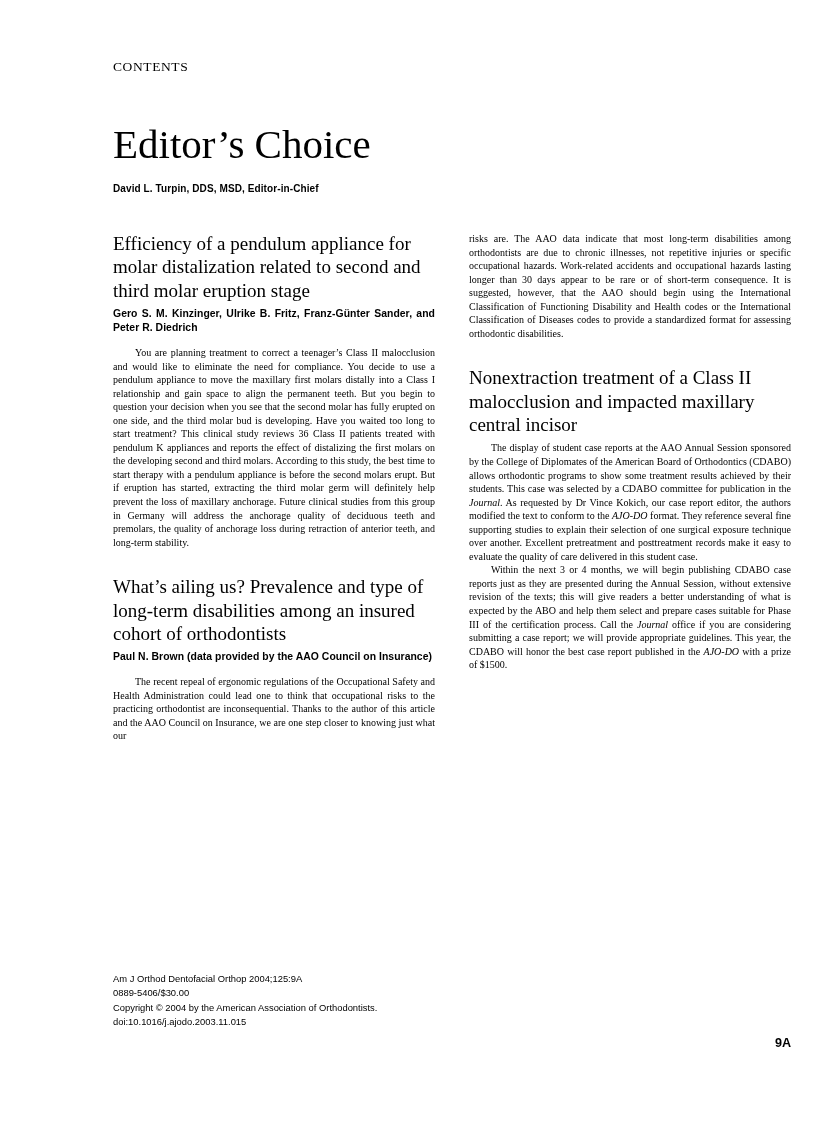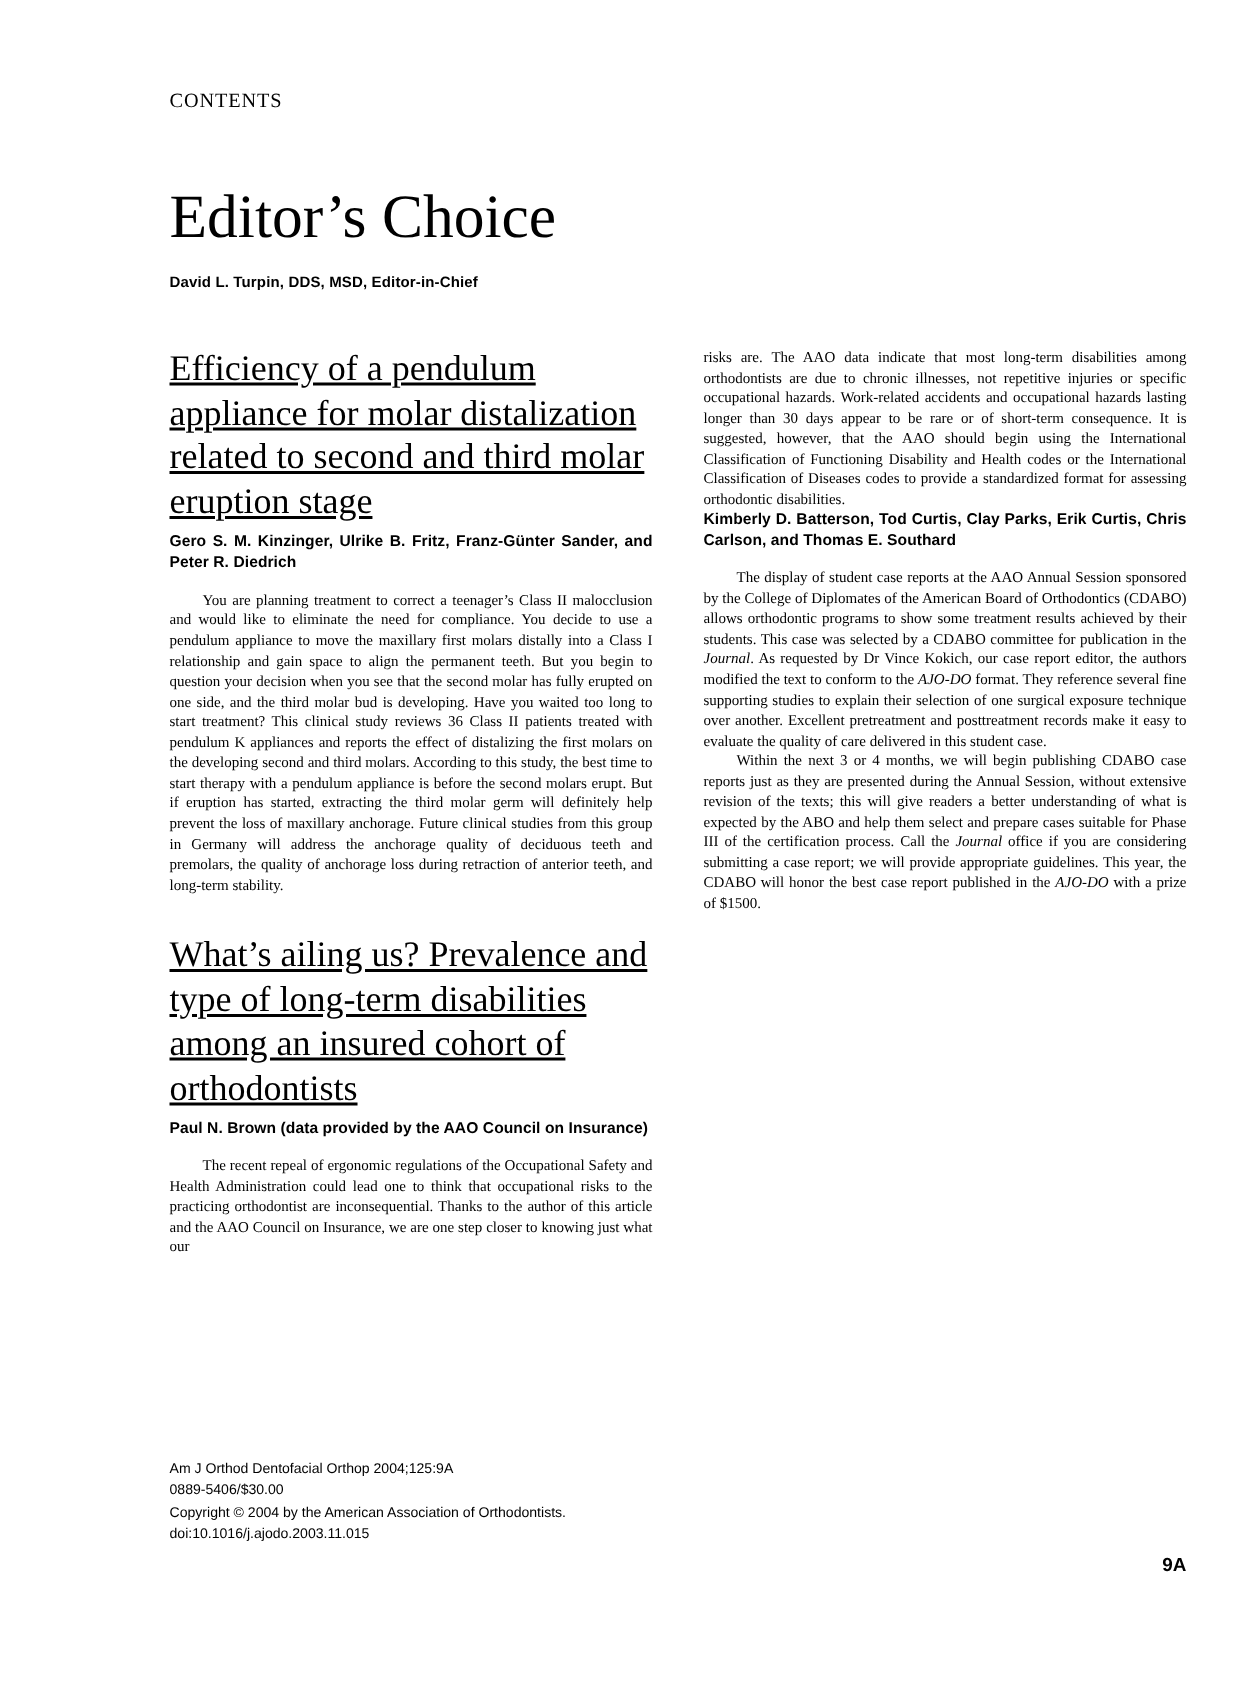--- a/index.html
+++ b/index.html
@@ -72,26 +72,25 @@
   .col {
     position: absolute;
     top: 0;
     width: 322px;
   }
   .col-left  { left: 0; }
   .col-right { left: 356px; }
 
   .art-title {
     font-family: "Liberation Serif", "DejaVu Serif", serif;
-    font-size: 24px;
+    font-size: 19px;
     font-weight: normal;
     line-height: 1.23;
     margin: 0 0 5px 0;
     padding: 0;
-    text-decoration: underline;
   }
 
   .art-authors {
     font-family: Liberation Sans, sans-serif;
     font-size: 10.4px;
     font-weight: bold;
     line-height: 1.34;
     margin: 0 0 11px 0;
     padding: 0;
     text-align: justify;
@@ -159,21 +158,21 @@
       <h2 class="art-title gap-before-heading">What’s ailing us? Prevalence and type of long-term disabilities among an insured cohort of orthodontists</h2>
       <div class="art-authors">Paul N. Brown (data provided by the AAO Council on Insurance)</div>
       <p class="body-text">The recent repeal of ergonomic regulations of the Occupational Safety and Health Administration could lead one to think that occupational risks to the practicing orthodontist are inconsequential. Thanks to the author of this article and the AAO Council on Insurance, we are one step closer to knowing just what our</p>
 
     </div>
 
     <div class="col col-right">
 
       <p class="body-text" style="text-indent:0;">risks are. The AAO data indicate that most long-term disabilities among orthodontists are due to chronic illnesses, not repetitive injuries or specific occupational hazards. Work-related accidents and occupational hazards lasting longer than 30 days appear to be rare or of short-term consequence. It is suggested, however, that the AAO should begin using the International Classification of Functioning Disability and Health codes or the International Classification of Diseases codes to provide a standardized format for assessing orthodontic disabilities.</p>
 
-      <div class="art-authors">Kimberly D. Batterson, Tod Curtis, Clay Parks, Erik Curtis, Chris Carlson, and Thomas E. Southard</div>
+      <h2 class="art-title gap-before-heading">Nonextraction treatment of a Class II malocclusion and impacted maxillary central incisor</h2>
 
       <p class="body-text"><span>The display of student case reports at the AAO Annual Session sponsored by the College of Diplomates of the American Board of Orthodontics (CDABO) allows orthodontic programs to show some treatment results achieved by their students. This case was selected by a CDABO committee for publication in the </span><em class="ital">Journal</em><span>. As requested by Dr Vince Kokich, our case report editor, the authors modified the text to conform to the </span><em class="ital">AJO-DO</em><span> format. They reference several fine supporting studies to explain their selection of one surgical exposure technique over another. Excellent pretreatment and posttreatment records make it easy to evaluate the quality of care delivered in this student case.</span></p>
 
       <p class="body-text"><span>Within the next 3 or 4 months, we will begin publishing CDABO case reports just as they are presented during the Annual Session, without extensive revision of the texts; this will give readers a better understanding of what is expected by the ABO and help them select and prepare cases suitable for Phase III of the certification process. Call the </span><em class="ital">Journal</em><span> office if you are considering submitting a case report; we will provide appropriate guidelines. This year, the CDABO will honor the best case report published in the </span><em class="ital">AJO-DO</em><span> with a prize of $1500.</span></p>
 
     </div>
   </div>
 
   <div class="imprint">
     <div>Am J Orthod Dentofacial Orthop 2004;125:9A</div>

